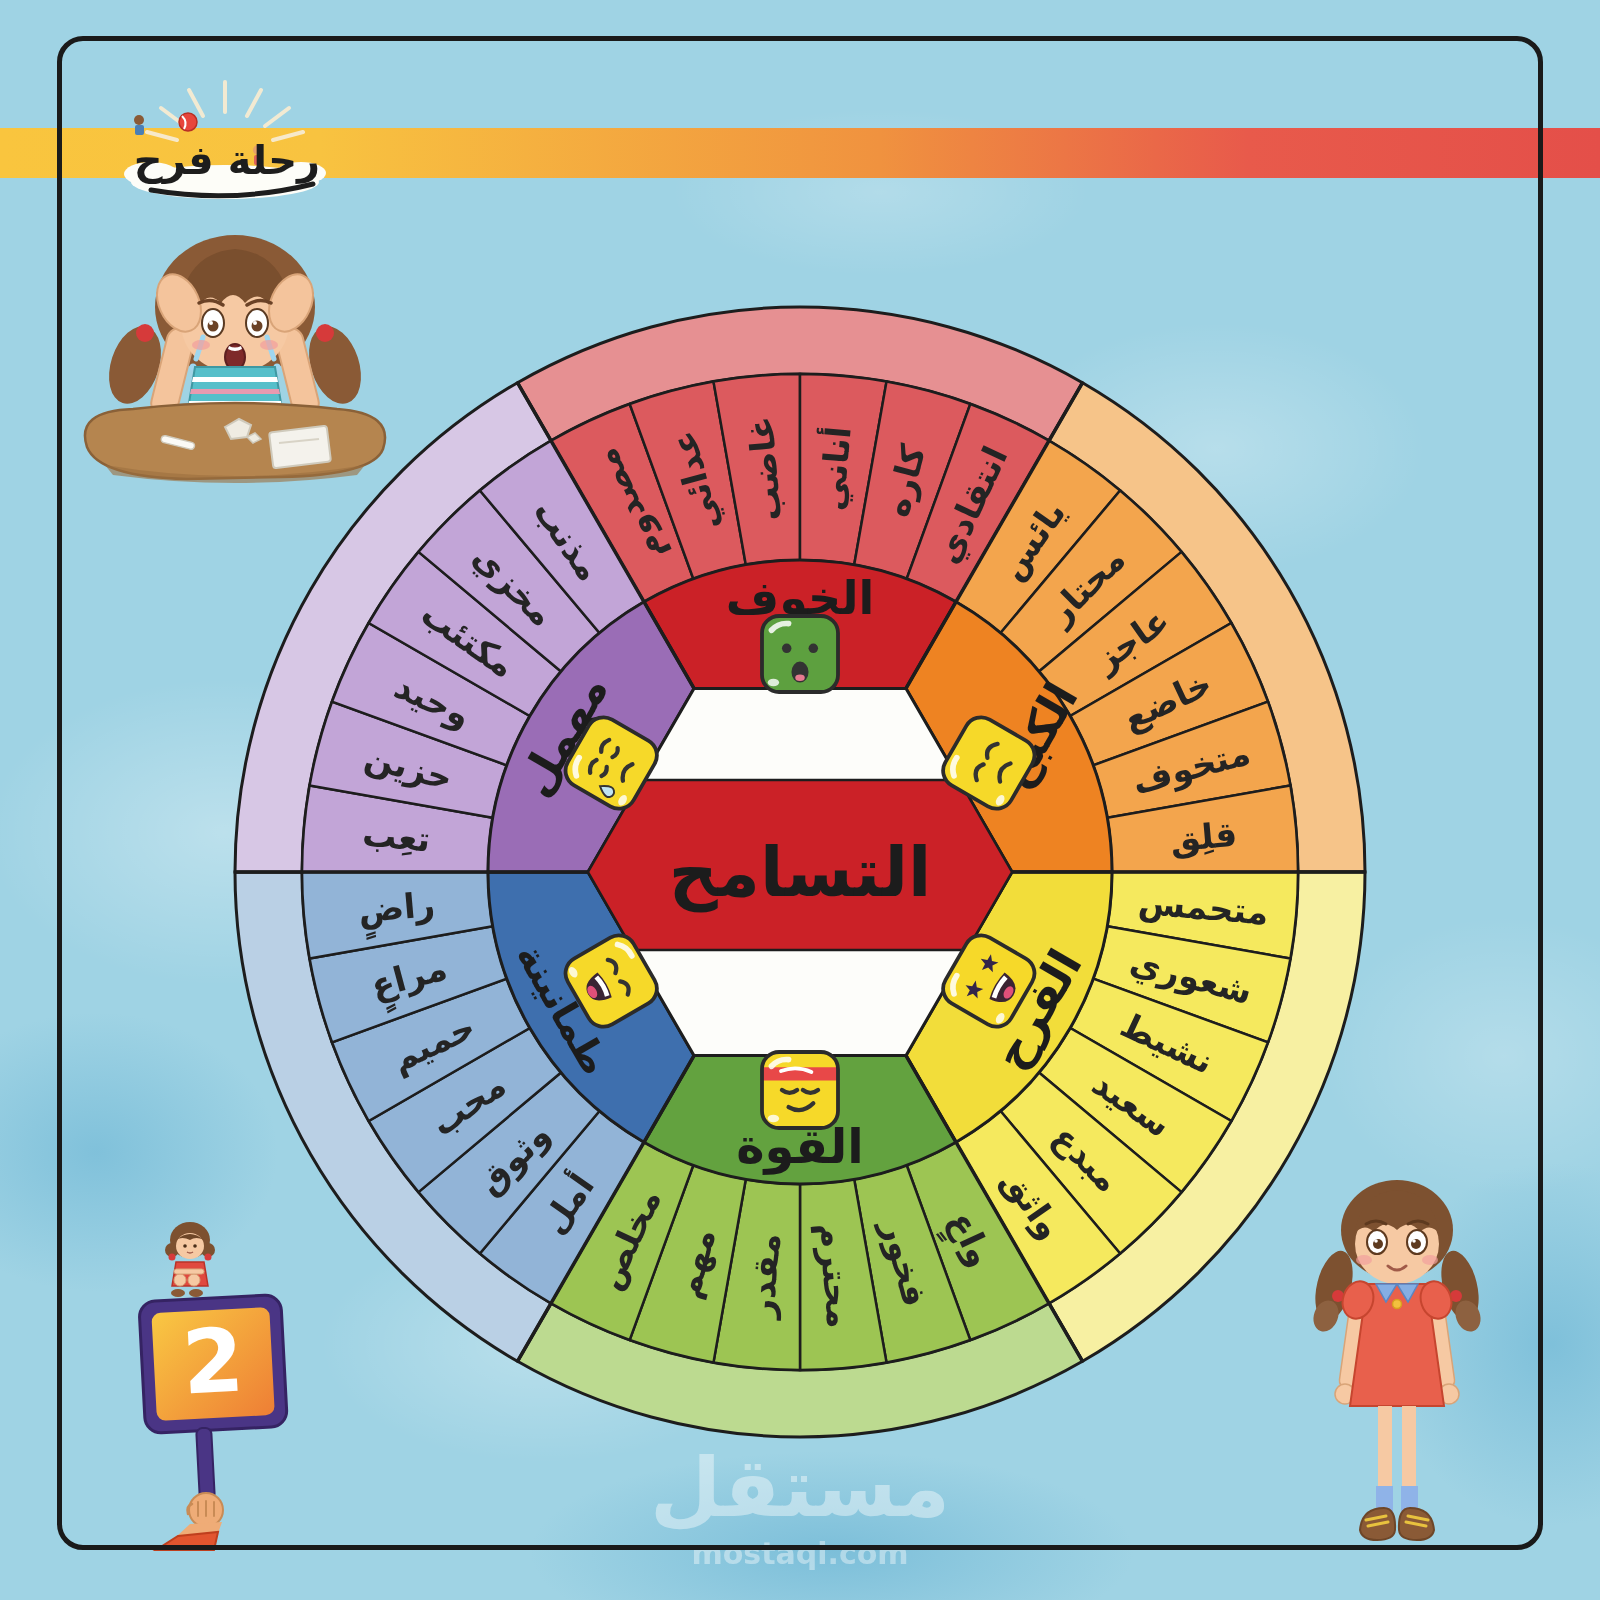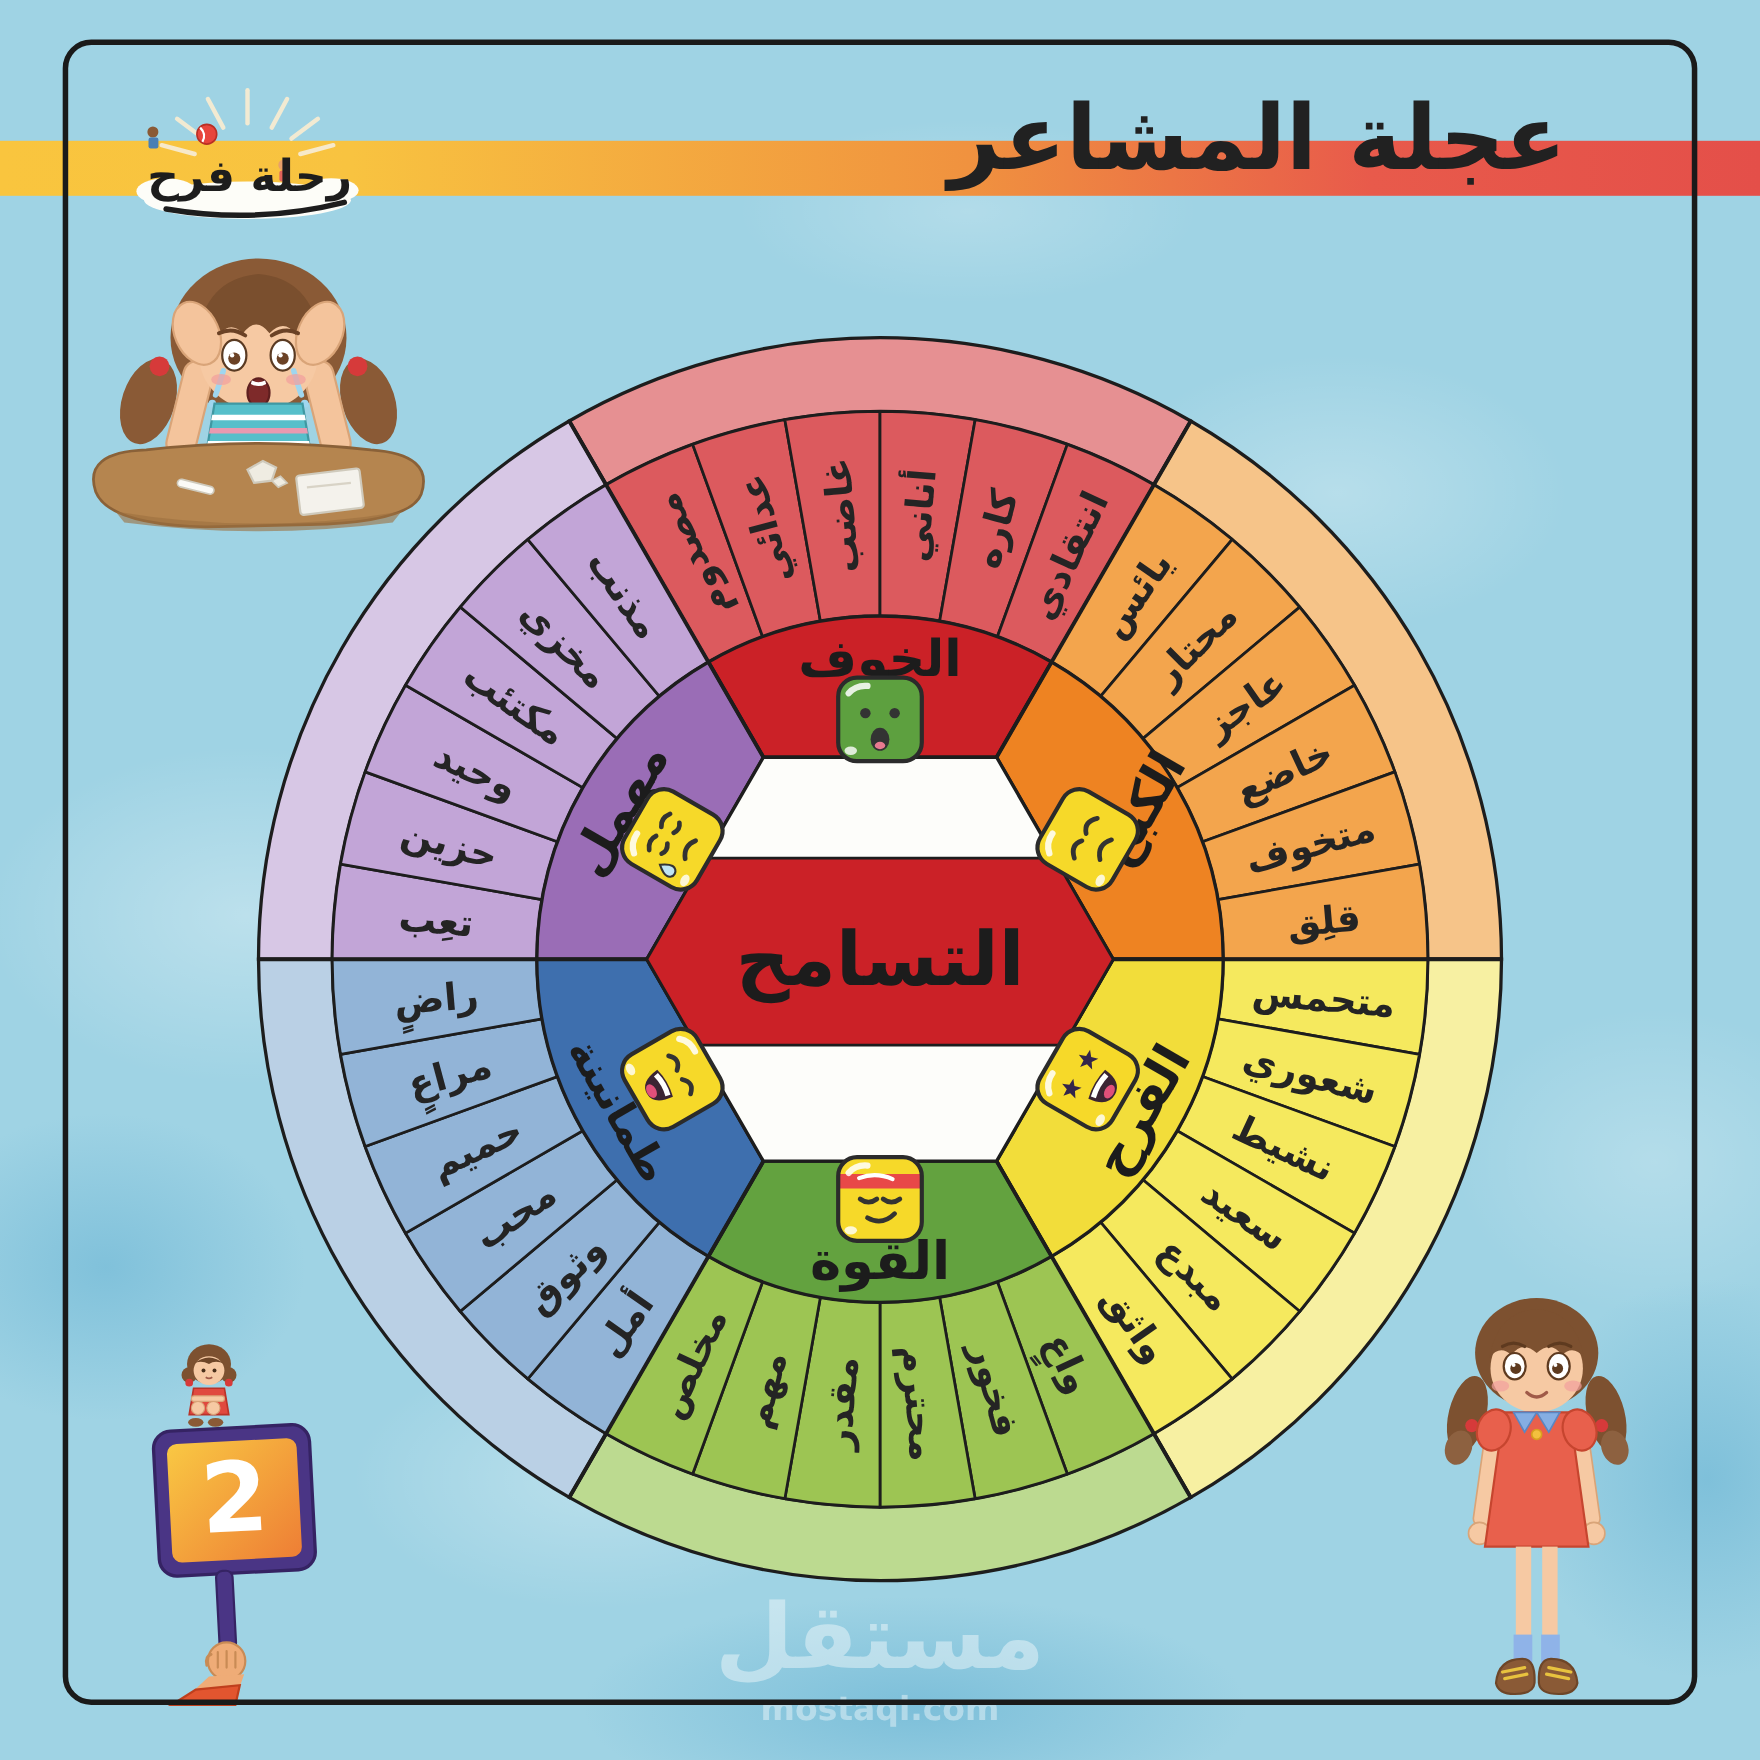--- a/index.html
+++ b/index.html
@@ -64,21 +64,20 @@
       <path d="M 97 54 Q 103 60 99 67" stroke="#fff" stroke-width="2" fill="none"></path>
     </g>
     <circle cx="54" cy="58" r="5" fill="#8a5a36"></circle>
     <rect x="50" y="63" width="9" height="10" rx="2" fill="#4a7fb5"></rect>
     <circle cx="173" cy="88" r="5" fill="#e8a06a"></circle>
     <rect x="169" y="93" width="8" height="10" rx="2" fill="#e0635a"></rect>
     <path d="M 66 128 Q 148 142 228 122" stroke="#1d1d1d" stroke-width="5" fill="none" stroke-linecap="round"></path>
     <text x="142" y="112" font-size="40" font-weight="bold" fill="#1d1d1d" text-anchor="middle" direction="rtl">رحلة فرح</text>
   </svg>
 
-  <div class="page-title">عجلة المشاعر</div>
 
   <svg class="main-svg" width="1600" height="1600" viewBox="0 0 1600 1600">
     <defs>
       <linearGradient id="signGrad" x1="0" y1="0" x2="1" y2="1">
         <stop offset="0" stop-color="#f9c843"></stop>
         <stop offset="1" stop-color="#ee7e35"></stop>
       </linearGradient>
     </defs>
 
     <g id="wheel-layer">

